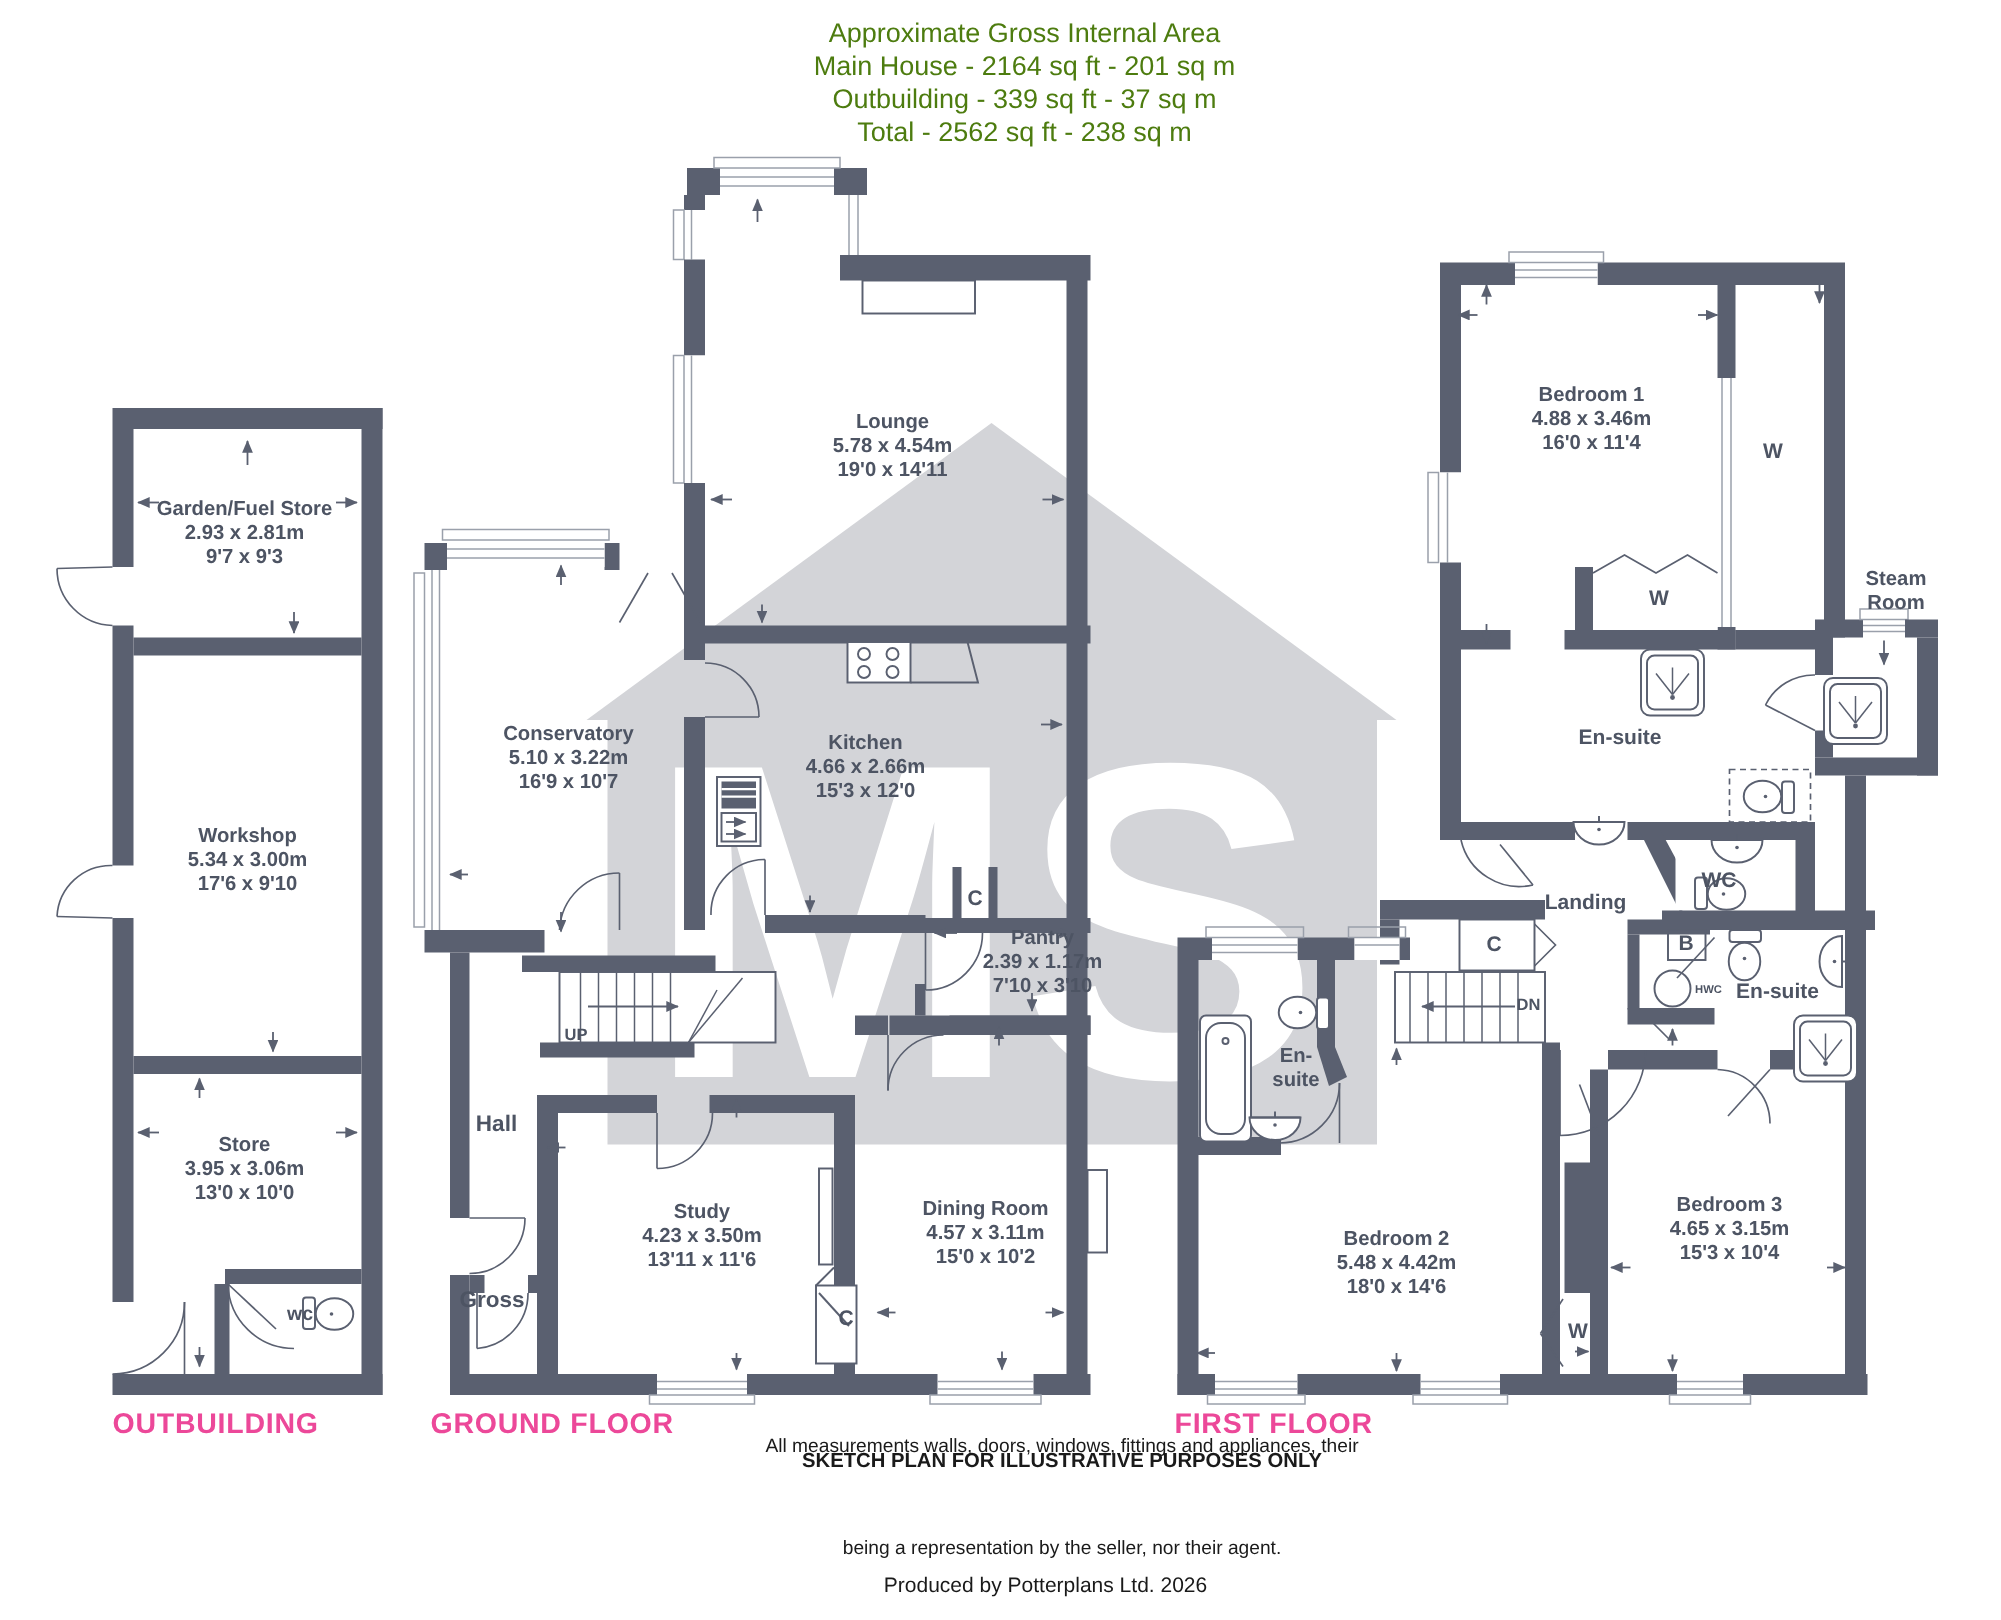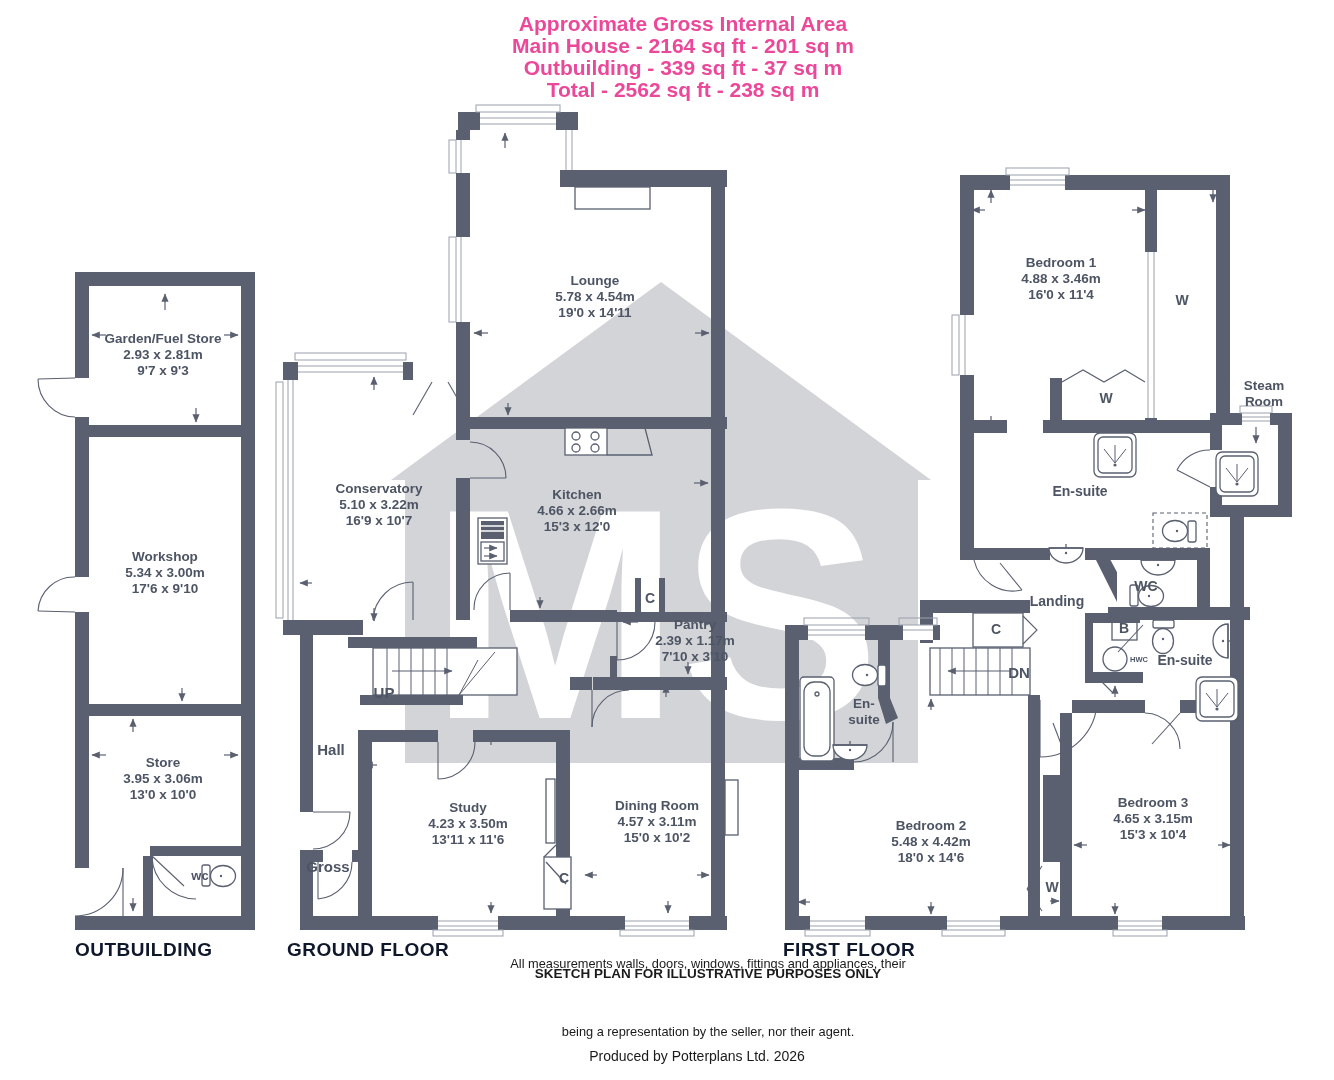--- a/index.html
+++ b/index.html
@@ -10,29 +10,29 @@
   .win{fill:#ffffff;}
   .wl{stroke:#9aa0ab;stroke-width:1;fill:none;}
   .sill{fill:none;stroke:#9aa0ab;stroke-width:1;}
   .thin{fill:none;stroke:#5a6070;stroke-width:1.3;}
   .thinf{fill:#ffffff;stroke:#5a6070;stroke-width:1.3;}
   .door{fill:none;stroke:#5a6070;stroke-width:1.1;}
   .tread{stroke:#5a6070;stroke-width:1;}
   .arrow{stroke:#5a6070;stroke-width:1.2;fill:none;marker-end:url(#ah);}
   .dash{fill:none;stroke:#5a6070;stroke-width:1.1;stroke-dasharray:4 3;}
   .hdr{position:absolute;left:683px;transform:translateX(-50%);white-space:nowrap;
-       font-weight:bold;font-size:21px;color:#ec4899;}
+       font-weight:normal;font-size:18px;color:#4d7c0f;}
   .rlabel{position:absolute;transform:translateX(-50%);text-align:center;white-space:nowrap;
           color:#4d5463;font-weight:bold;font-size:13.5px;line-height:16px;}
   .rlabel span{display:block;}
   .tag{position:absolute;transform:translateX(-50%);white-space:nowrap;color:#4d5463;
        font-weight:bold;font-size:14px;}
-  .tiny{font-size:15px;}
+  .tiny{font-size:11px;}
   .hwc{font-size:7.5px;padding-left:48px;}
-  .ftitle{position:absolute;font-weight:bold;font-size:19px;color:#0f172a;letter-spacing:.5px;white-space:nowrap;}
+  .ftitle{position:absolute;font-weight:bold;font-size:19px;color:#ec4899;letter-spacing:.5px;white-space:nowrap;}
   .foot{position:absolute;left:708px;transform:translateX(-50%);white-space:nowrap;color:#1a1a1a;}
 </style>
 </head>
 <body>
 
 <div id="page">
 
 <svg id="plan-svg" width="1334" height="1080" viewBox="0 0 1334 1080">
   <defs>
     <marker id="ah" markerWidth="8" markerHeight="8" refX="6.5" refY="3" orient="auto">

